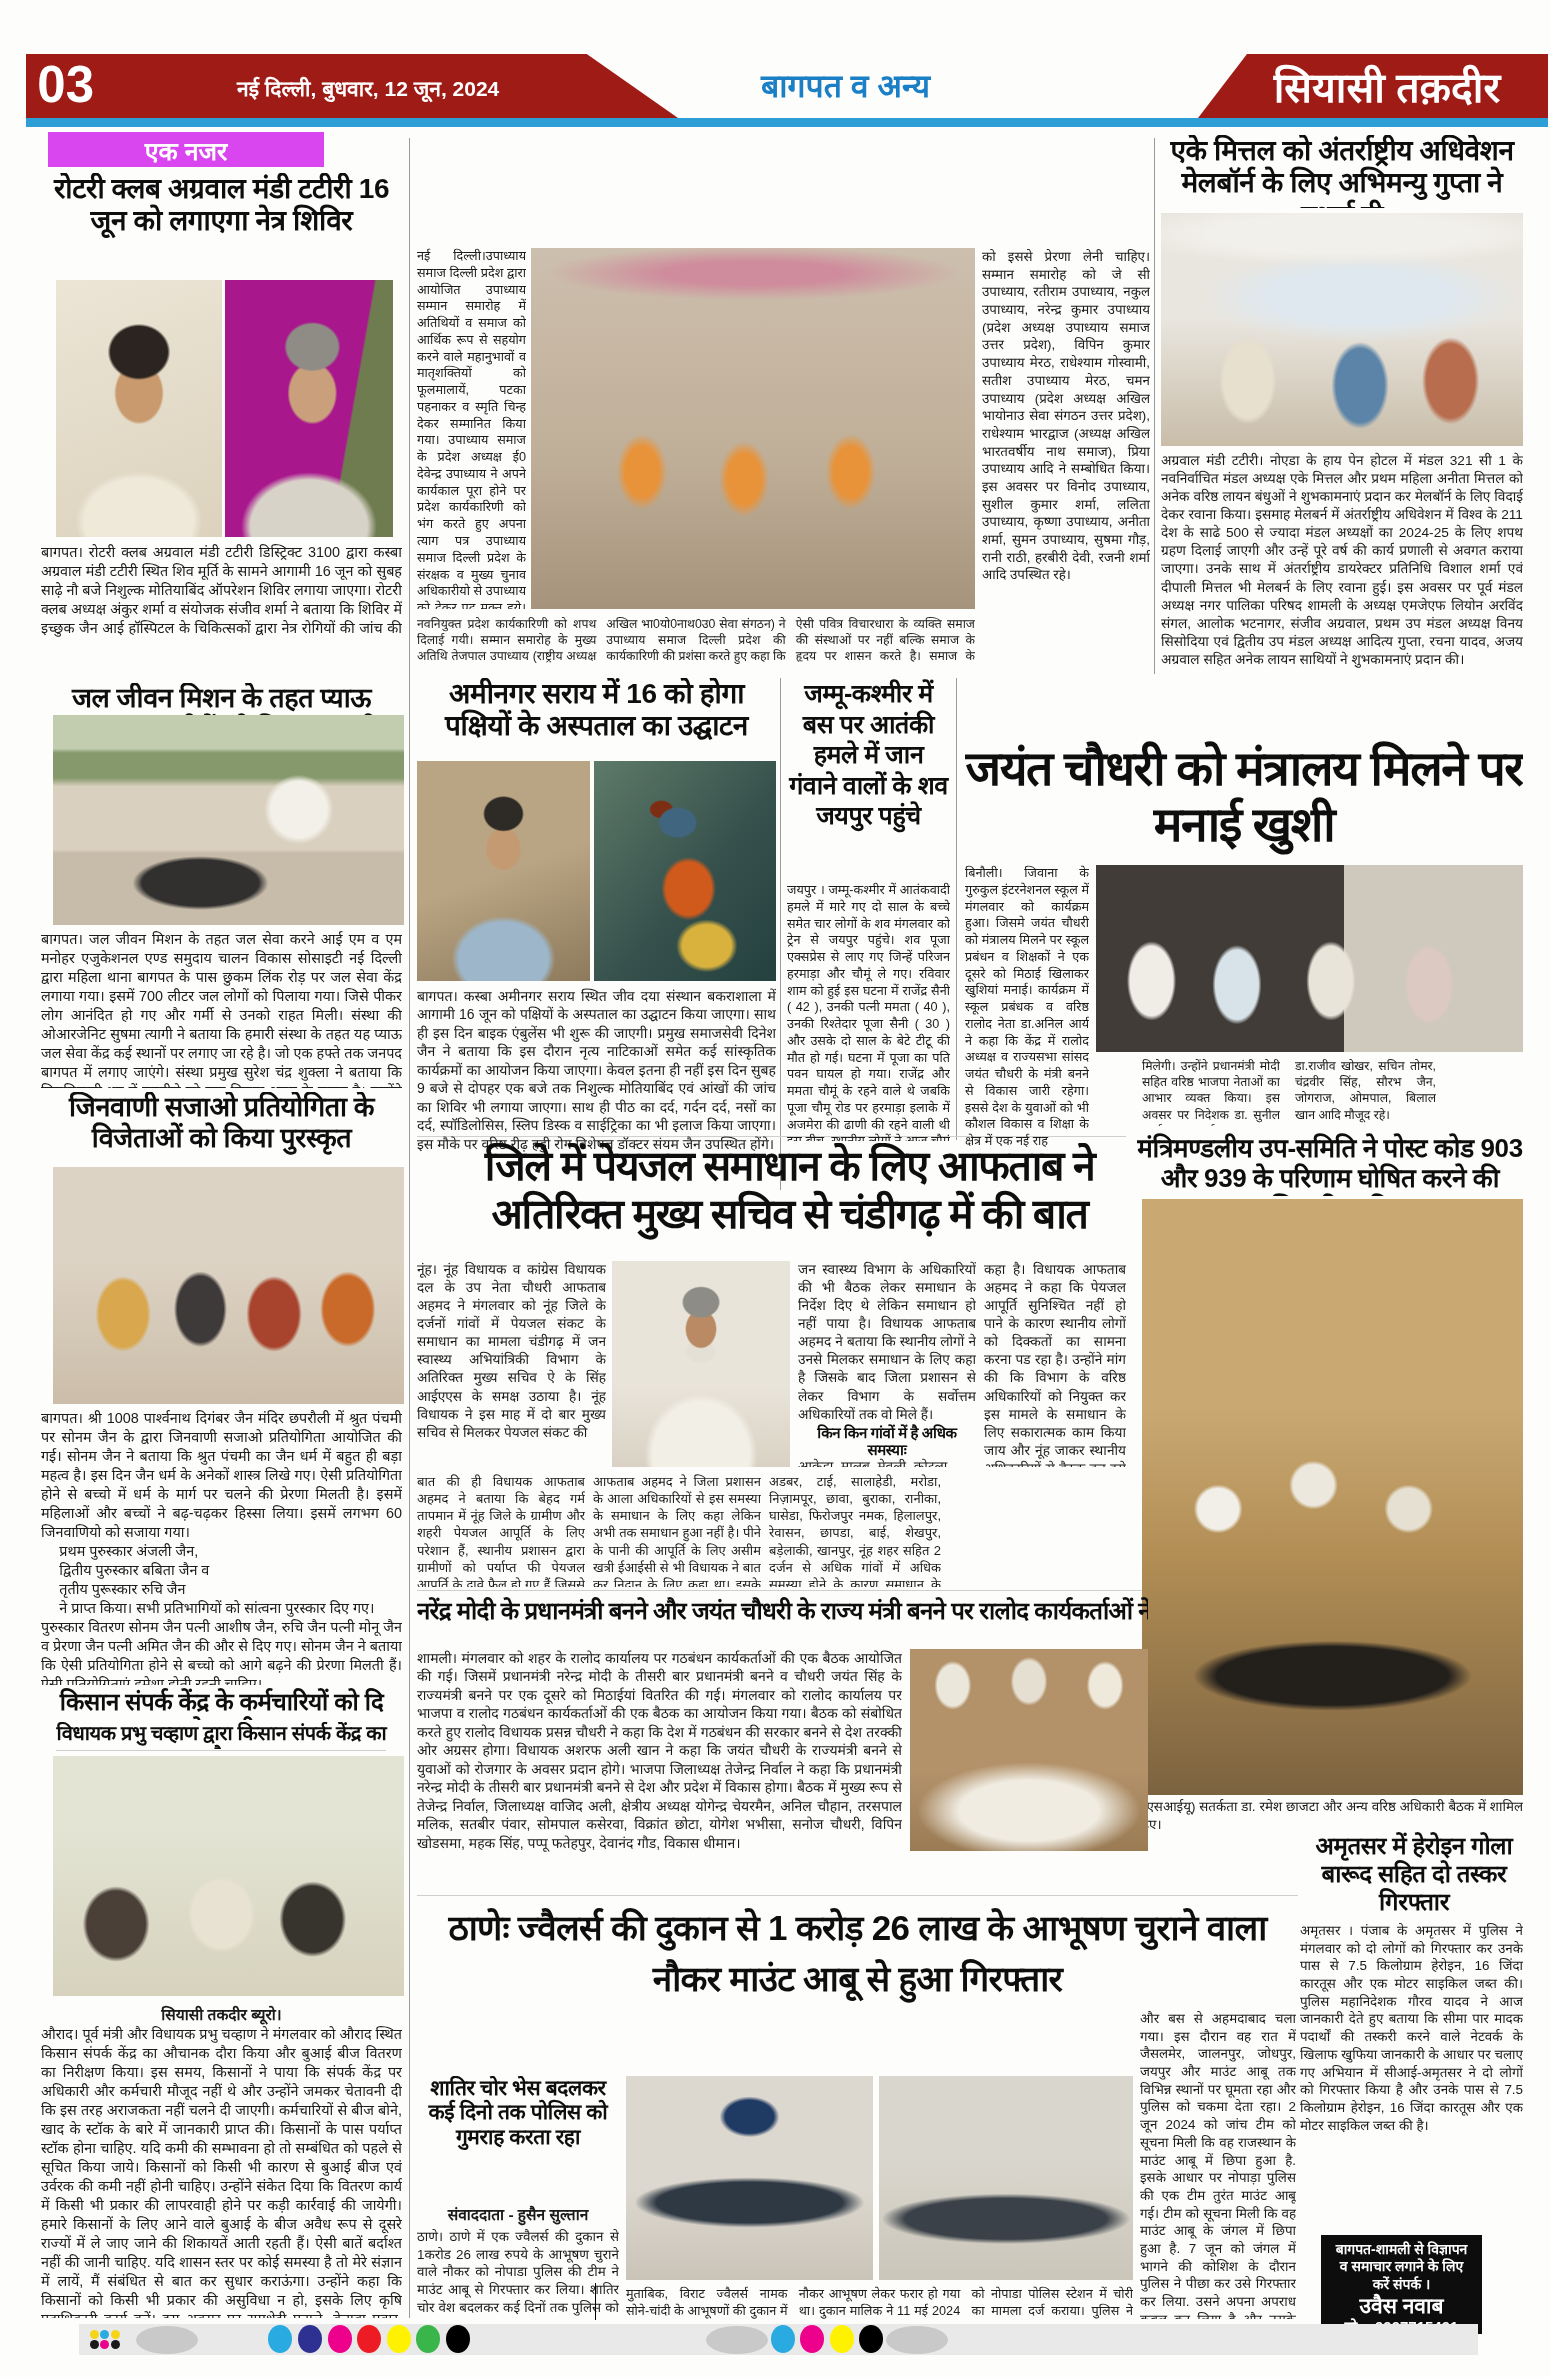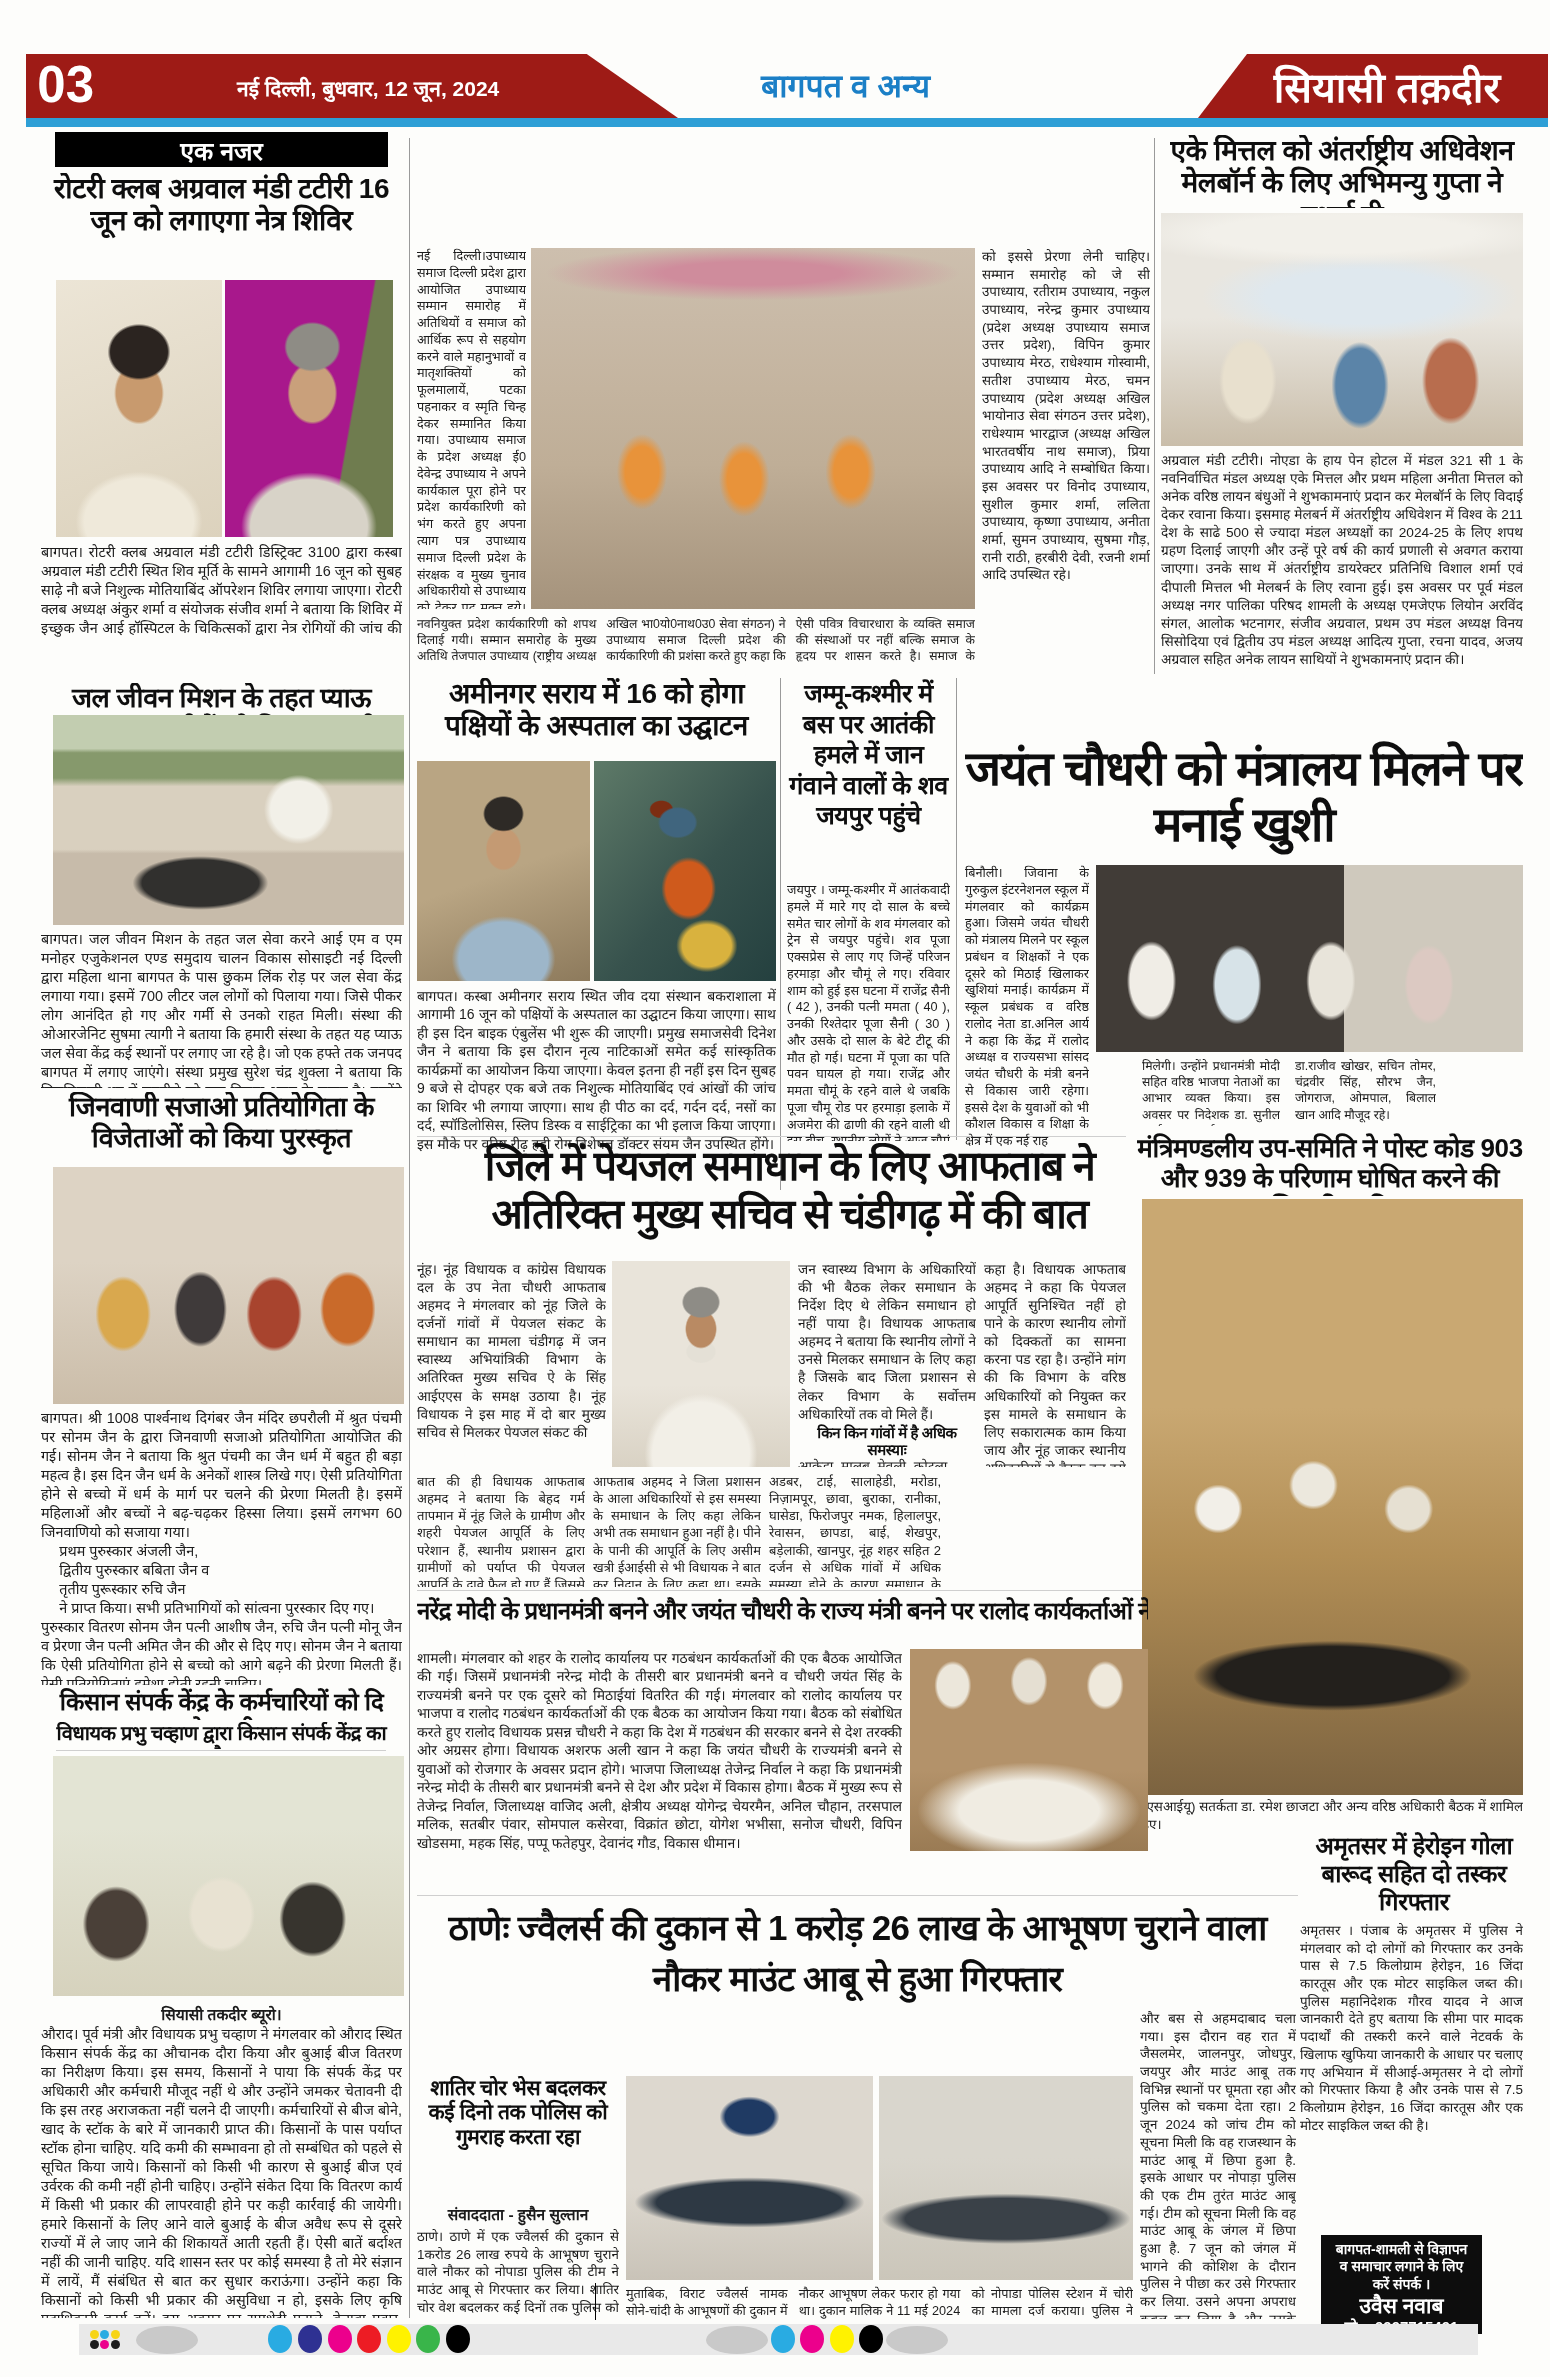--- a/index.html
+++ b/index.html
@@ -53,21 +53,21 @@
   <div class="abs" style="left:26px;top:118px;width:1522px;height:8.5px;background:#2e9fd6;"></div>
 
   <div class="vr" style="left:409px;top:138px;height:2180px;"></div>
   <div class="vr" style="left:780px;top:678px;height:512px;"></div>
   <div class="vr" style="left:956px;top:678px;height:462px;"></div>
   <div class="vr" style="left:1154px;top:138px;height:536px;"></div>
   <div class="hrule" style="left:417px;top:1136px;width:709px;"></div>
   <div class="hrule" style="left:417px;top:1590px;width:731px;"></div>
   <div class="hrule" style="left:417px;top:1895px;width:881px;"></div>
 
-  <div class="abs center-flex" style="left:55px;top:132px;width:333px;height:35px;background:#000000;color:#fff;font-size:25px;font-weight:800;">
+  <div class="abs center-flex" style="left:48px;top:132px;width:276px;height:35px;background:#d946ef;color:#fff;font-size:25px;font-weight:800;">
     <span>एक नजर</span>
   </div>
 
   <div class="abs hl" style="left:41px;top:173px;width:361px;height:103px;font-size:28px;">रोटरी क्लब अग्रवाल मंडी टटीरी 16 जून को लगाएगा नेत्र शिविर</div>
   <div class="ph ph-rotary1" style="left:56px;top:280px;width:166px;height:257px;"></div>
   <div class="ph ph-rotary2" style="left:225px;top:280px;width:168px;height:257px;"></div>
   <div class="abs bt" style="left:41px;top:543px;width:361px;height:94px;font-size:14.4px;">बागपत। रोटरी क्लब अग्रवाल मंडी टटीरी डिस्ट्रिक्ट 3100 द्वारा कस्बा अग्रवाल मंडी टटीरी स्थित शिव मूर्ति के सामने आगामी 16 जून को सुबह साढ़े नौ बजे निशुल्क मोतियाबिंद ऑपरेशन शिविर लगाया जाएगा। रोटरी क्लब अध्यक्ष अंकुर शर्मा व संयोजक संजीव शर्मा ने बताया कि शिविर में इच्छुक जैन आई हॉस्पिटल के चिकित्सकों द्वारा नेत्र रोगियों की जांच की जाएगी। बताया कि शिविर में जिन मरीजों को मोतियाबिंद पाया जाएगा, उन मरीजों को ऑपरेशन के लिए अस्पताल ले जाया जाएगा। ऑपरेशन के बाद उन्हें वहां पर एक दिन रहना होगा। उसके बाद मरीजों को उनके घर तक पहुंचाया जाएगा। मरीजों की निशुल्क चिकित्सा के साथ-साथ रहना, खाना, दवाइयां, लैंस आदि सब मुफ्त होगा। मरीजों को कोई भी ऐसा खर्च नहीं होगा। मरीजों को अपनी एक फोटो व आधार कार्ड की कॉपी लाना अनिवार्य है। उन्होंने इस मौके पर अधिक से अधिक मरीजों से पहुंचकर शिविर से लाभ उठाने का आह्वान किया।</div>
 
   <div class="abs hl" style="left:41px;top:641px;width:361px;height:70px;font-size:27px;margin-top:42px;">जल जीवन मिशन के तहत प्याऊ लगाकर राहगीरों को पिलाया पानी</div>
   <div class="ph ph-jal" style="left:53px;top:715px;width:351px;height:210px;"></div>

